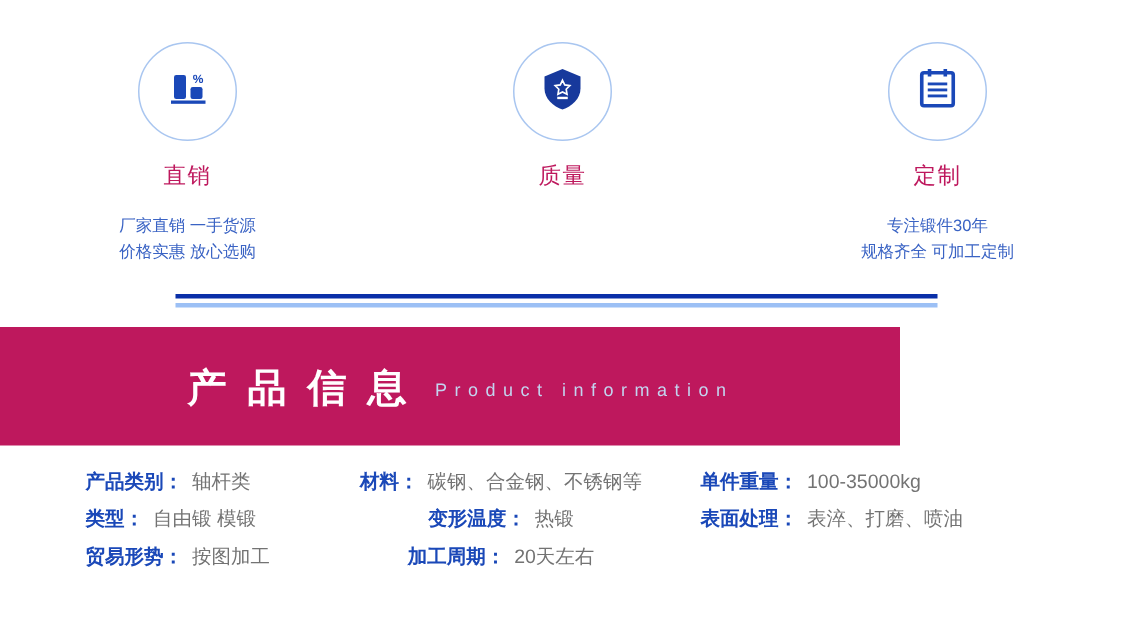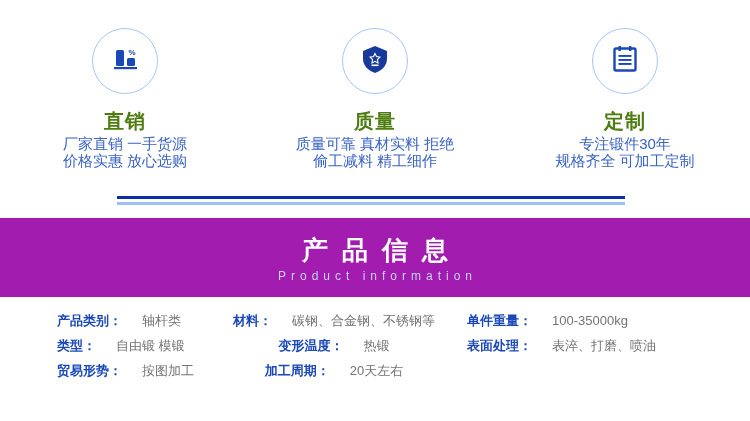--- a/index.html
+++ b/index.html
@@ -38,28 +38,28 @@
     height: 66px;
     border-radius: 50%;
     border: 1.5px solid #a9c6f0;
     display: flex;
     align-items: center;
     justify-content: center;
     box-sizing: border-box;
   }
   .feature-title {
     margin-top: 14px;
-    font-size: 20px;
-    font-weight: bold;
-    color: #4d7c0f;
+    font-size: 15px;
+    font-weight: normal;
+    color: #be185d;
     letter-spacing: 1px;
   }
   .feature-desc {
-    margin-top: 0;
-    font-size: 15px;
+    margin-top: 16px;
+    font-size: 11px;
     line-height: 17px;
     color: #3a63c4;
     text-align: center;
     white-space: pre-line;
   }
 
   
   .divider {
     position: absolute;
     left: 117px;
@@ -74,25 +74,24 @@
     top: 202px;
     height: 3px;
     background: #9cc0f5;
   }
 
   
   .banner {
     position: absolute;
     top: 218px;
     left: 0;
-    width: 750px;
+    width: 600px;
     height: 79px;
-    background: #a21caf;
-    display: flex;
-    flex-direction: column;
+    background: #be185d;
+    display: flex;
     align-items: center;
     justify-content: center;
   }
   .banner-title {
     color: #ffffff;
     font-size: 26px;
     font-weight: bold;
     letter-spacing: 14px;
     text-indent: 14px;
     line-height: 32px;
@@ -121,21 +120,20 @@
   }
   .spec-col-1 { width: 205px; padding-left: 57px; box-sizing: border-box; }
   .spec-col-2 { width: 250px; padding-left: 8px; box-sizing: border-box; align-items: center; }
   .spec-col-3 { width: 295px; padding-left: 12px; box-sizing: border-box; }
   .spec-row {
     display: flex;
     flex-direction: row;
     align-items: baseline;
     height: 25px;
     white-space: nowrap;
-    gap: 14px;
   }
   .spec-label {
     font-size: 13px;
     font-weight: bold;
     color: #1a48b8;
   }
   .spec-value {
     font-size: 13px;
     font-weight: normal;
     color: #737373;
@@ -167,22 +165,20 @@
     <div class="circle">
       <span>
         <svg width="34" height="34" viewBox="0 0 34 34">
           <path d="M17 4 L29 9 L29 17 C29 24 23 29 17 31 C11 29 5 24 5 17 L5 9 Z" fill="#17399c"></path>
           <path d="M17 11.5 l1.5 3.1 3.4 .5 -2.45 2.4 .58 3.4 -3.03 -1.6 -3.03 1.6 .58 -3.4 -2.45 -2.4 3.4 -.5 Z" fill="none" stroke="#ffffff" stroke-width="1.1"></path>
           <rect x="13.5" y="22.5" width="7" height="1.6" fill="#ffffff"></rect>
         </svg>
       </span>
     </div>
     <div class="feature-title">质量</div>
-    <div class="feature-desc">质量可靠 真材实料 拒绝
-偷工减料 精工细作</div>
   </div>
 
   <div class="feature">
     <div class="circle">
       <span>
         <svg width="34" height="34" viewBox="0 0 34 34">
           <rect x="10.5" y="4" width="2.4" height="5" fill="#1a48b8"></rect>
           <rect x="21" y="4" width="2.4" height="5" fill="#1a48b8"></rect>
           <rect x="6.5" y="6.5" width="21" height="22" rx="1.5" fill="none" stroke="#1a48b8" stroke-width="2.4"></rect>
           <rect x="10.5" y="13" width="13" height="1.9" fill="#1a48b8"></rect>

